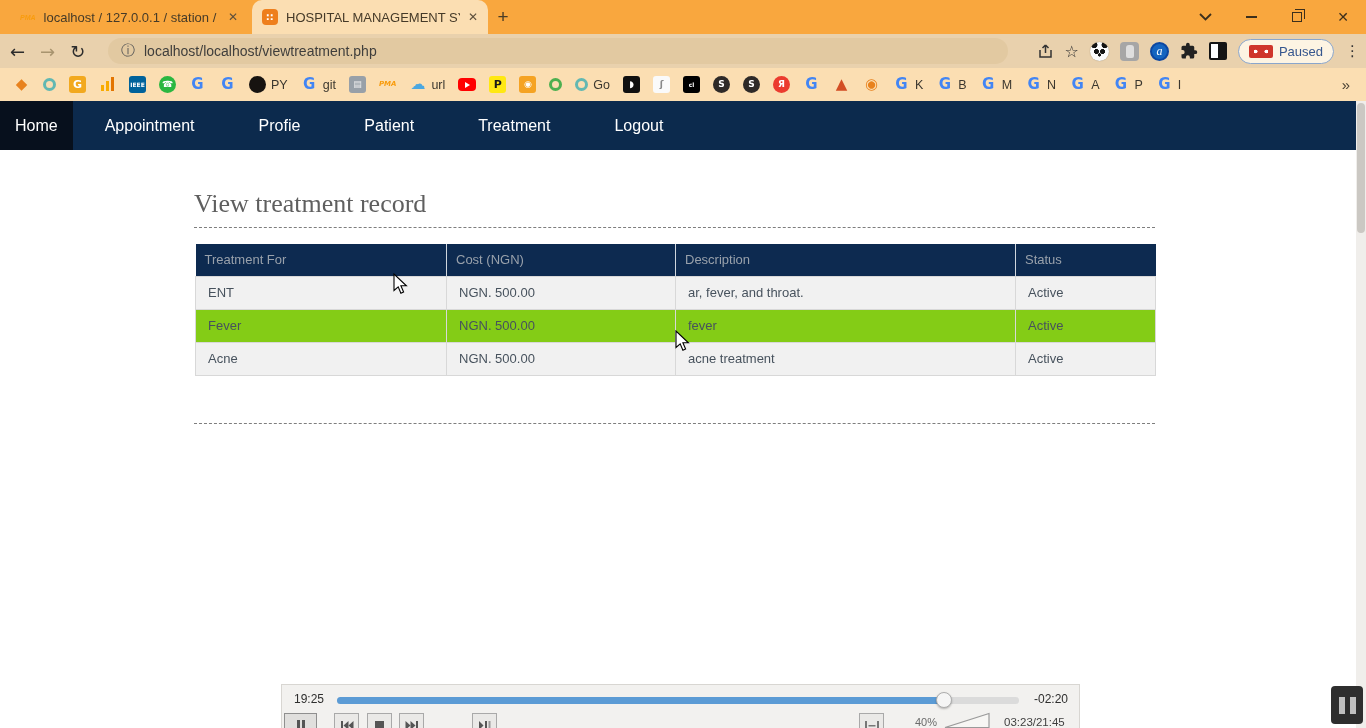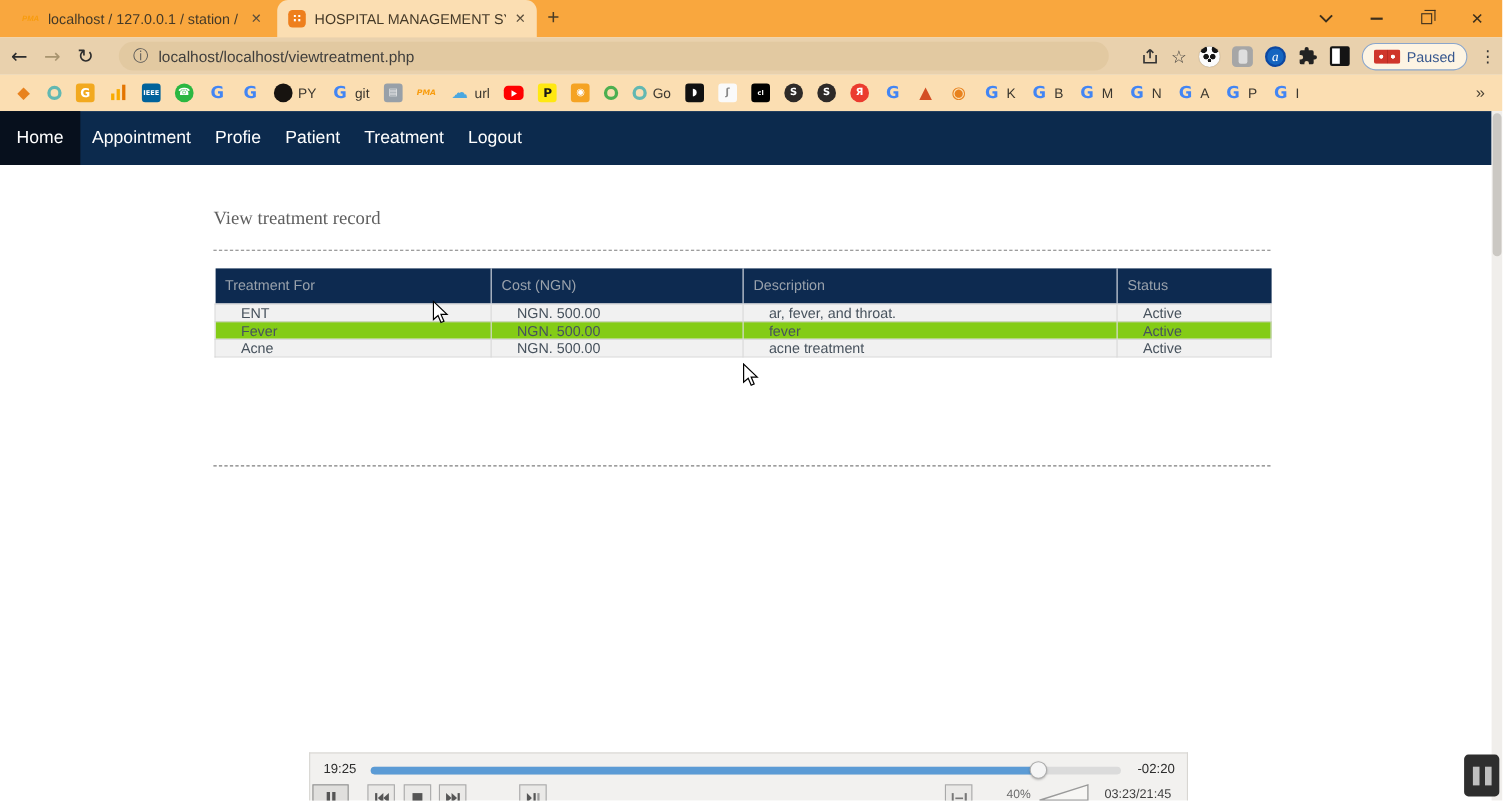--- a/index.html
+++ b/index.html
@@ -63,31 +63,31 @@
   .bm-ico.text{width:auto;font-size:7px;font-weight:bold;font-style:italic}
   .bm-ico.sm{font-size:9px}
   .bm-ico.xs{font-size:6px;letter-spacing:0}
   .bm-ico.youtube{width:18px;height:13px;background:#F00;border-radius:4px;position:relative}
   .bm-ico.youtube::after{content:"";position:absolute;left:7px;top:3.5px;border-left:5px solid #fff;border-top:3px solid transparent;border-bottom:3px solid transparent}
   .bm-ico.bars{background-image:linear-gradient(#F9AB00,#F9AB00),linear-gradient(#F9AB00,#F9AB00),linear-gradient(#E37400,#E37400);background-size:3px 6px,3px 10px,3px 14px;background-position:2px 9px,7px 5px,12px 1px;background-repeat:no-repeat}
   .bm-more{margin-left:auto;padding-right:16px;font-size:15px;color:#4a4234}
 
   
   .navbar{position:absolute;left:0;top:101px;width:1356px;height:49px;background:#0C2A4D;display:flex;color:#fff;font-size:16px}
-  .nav-item{height:49px;display:flex;align-items:center;padding:0 11px;cursor:default}
+  .nav-item{height:49px;display:flex;align-items:center;padding:0 32px;cursor:default}
   .nav-item.active{background:#07101D;padding:0 15px}
 
-  .page-title{position:absolute;left:194px;top:189px;font-family:"Liberation Serif","DejaVu Serif",serif;font-size:17px;color:#5f5f5f}
+  .page-title{position:absolute;left:194px;top:189px;font-family:"Liberation Serif","DejaVu Serif",serif;font-size:26px;color:#5f5f5f}
   .dash{position:absolute;left:194px;width:961px;height:0;border-top:1px dashed #7e7e7e}
   .dash1{top:227px}.dash2{top:423px}
 
   table.treat{position:absolute;left:195px;top:244px;width:960px;border-collapse:collapse;font-family:Liberation Sans, sans-serif;font-size:13px;color:#47525D;table-layout:fixed}
   table.treat th{background:#0D2A50;color:#99A1AB;font-weight:normal;text-align:left;height:32px;padding-left:9px;font-size:13px;border-right:1px solid #cfd5dd}
   table.treat th:last-child{border-right:none}
-  table.treat td{height:16px;padding-left:23px;border:1px solid #D8D8D8}
+  table.treat td{height:33px;padding-left:12px;border:1px solid #D8D8D8}
   tr.odd td{background:#F1F1F1}
   tr.even td{background:#84cc16}
 
   .scrollbar{position:absolute;right:0;top:101px;width:10px;height:627px;background:#F0EEEB}
   .scroll-thumb{position:absolute;left:1px;top:2px;width:8px;height:130px;background:#CBC8C3;border-radius:4px}
 
   
   .player{position:absolute;left:281px;top:684px;width:799px;height:44px;background:#F2F1EF;border:1px solid #D8D6D2;border-bottom:none}
   .p-elapsed{position:absolute;left:12px;top:7px;font-size:12px;color:#2e2e2e}
   .p-remaining{position:absolute;left:752px;top:7px;font-size:12px;color:#2e2e2e}

